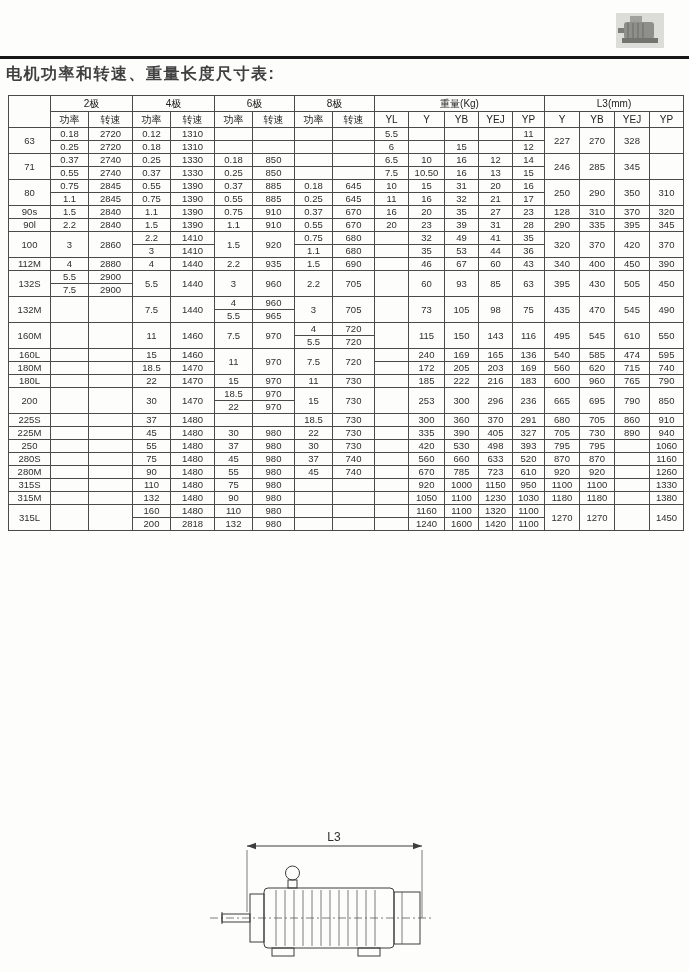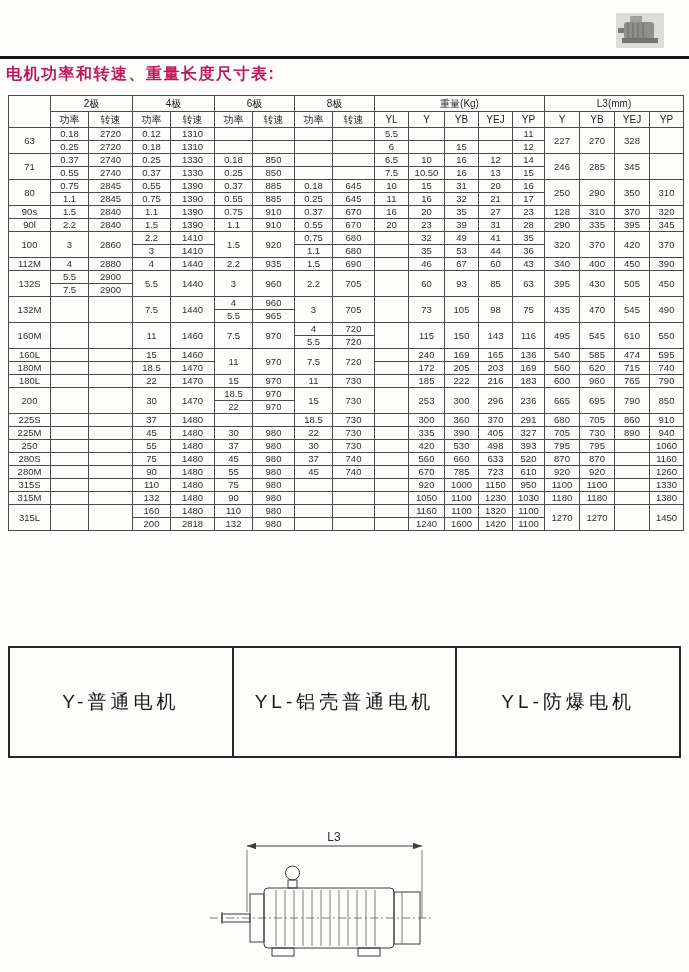--- a/index.html
+++ b/index.html
@@ -5,21 +5,21 @@
   * { margin:0; padding:0; box-sizing:border-box; }
   html,body { background:#f6f6f4; }
   body {
     width:689px; height:972px; position:relative;
     font-family:"Liberation Sans","DejaVu Sans",sans-serif;
     color:#222; background:#fdfdfc;
   }
   .top-rule { position:absolute; left:0; top:56px; width:689px; height:3px; background:#161616; }
   .page-title {
     position:absolute; left:6px; top:64px;
-    font-size:16px; font-weight:bold; letter-spacing:1.5px; color:#be185d;
+    font-size:16px; font-weight:bold; letter-spacing:1.5px; color:#404040;
   }
   table { border-collapse:collapse; }
   .spec-table { position:absolute; left:8px; top:95px; table-layout:fixed; }
   .spec-table td {
     border:1px solid #4a4a4a; height:13px; line-height:12px;
     font-size:9.5px; text-align:center; vertical-align:middle;
     color:#2e2e2e; white-space:nowrap; overflow:hidden; padding:0;
   }
   .spec-table td.hdr { height:16px; font-size:10px; color:#222; }
   .legend-table { position:absolute; left:8px; top:646px; width:673px; height:112px; }
@@ -624,25 +624,20 @@
         <td>1240</td>
         <td>1600</td>
         <td>1420</td>
         <td>1100</td>
       </tr>
     </tbody>
 </table>
 
 <table class="legend-table">
   <tbody>
-      <tr>
-        <td>Y-普通电机</td>
-        <td>YL-铝壳普通电机</td>
-        <td>YL-防爆电机</td>
-      </tr>
     </tbody>
 </table>
 
 <div class="diagram">
   <svg width="255" height="140" viewBox="0 0 255 140">
 
     <g>
       <line class="ln" x1="55" y1="16" x2="230" y2="16"></line>
       <polygon class="arrow" points="55,16 64,12.8 64,19.2"></polygon>
       <polygon class="arrow" points="230,16 221,12.8 221,19.2"></polygon>

